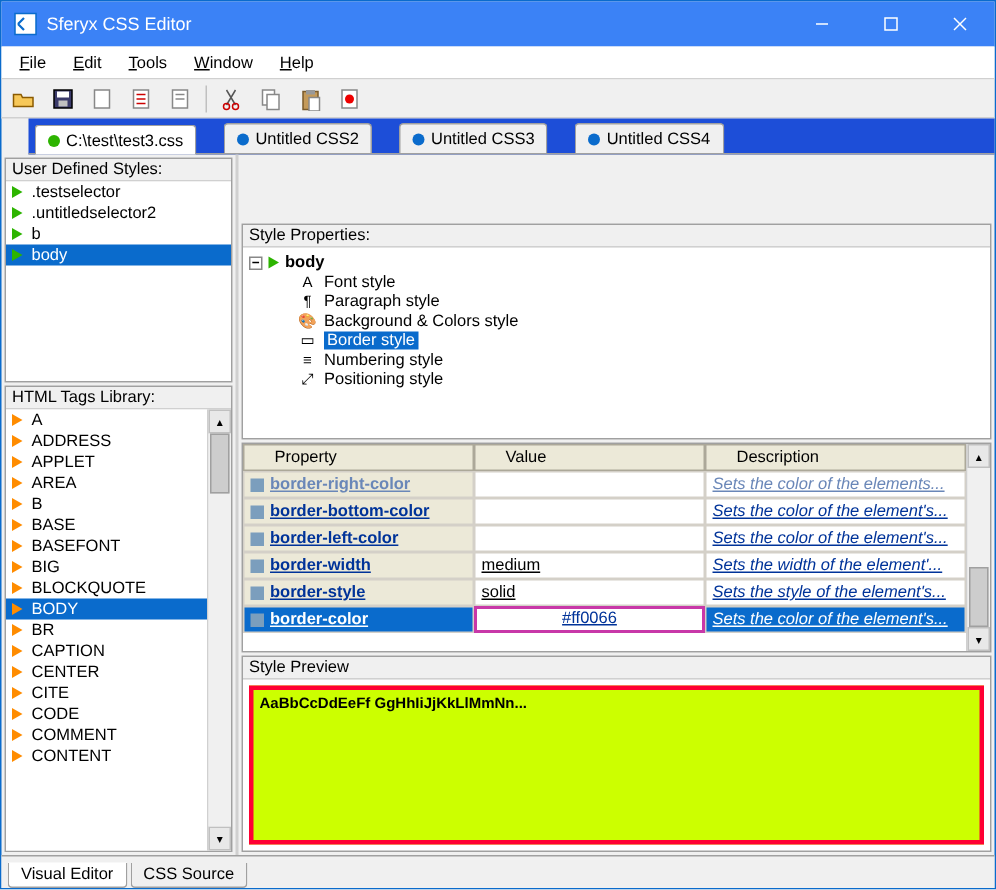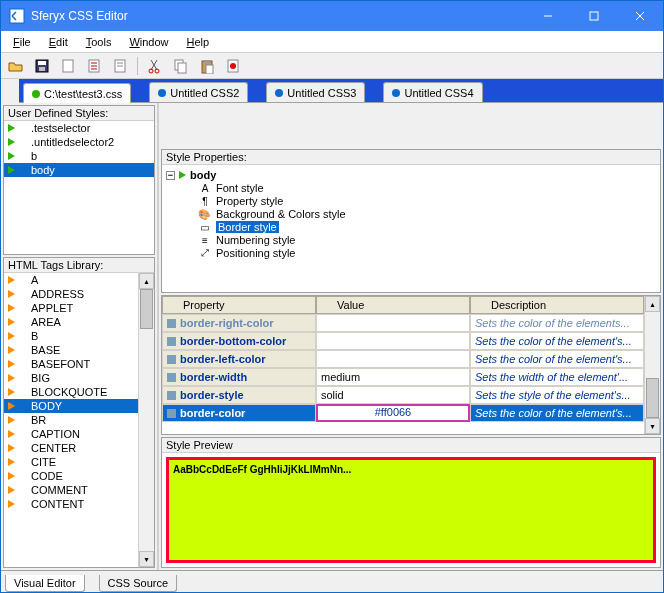--- a/index.html
+++ b/index.html
@@ -20,52 +20,52 @@
 .doctabs .tab { height: 20px; padding: 2px 8px; background:#f0f0f0; border:1px solid #a0a0a0; border-bottom:none; display:flex; align-items:center; gap:4px; border-radius: 3px 3px 0 0;}
 .doctabs .tab.active { background:#fff; position:relative; top:1px; }
 .doctabs .tab .dot { width:8px; height:8px; border-radius:50%; }
 .main { flex:1; display:flex; min-height:0; }
 .leftcol { width: 158px; display:flex; flex-direction:column; border-right:2px solid #d0d0d0; padding:2px; gap:2px;justify-content:center;}
 .panel { border:1px solid #a0a0a0; background:#fff; display:flex; flex-direction:column; min-height:0; }
 .panel-title { font-size:11px; padding:1px 4px; background:#f0f0f0; border-bottom:1px solid #d0d0d0; }
 .uds { flex: 0 0 150px; }
 .htl { flex:1; min-height:0; }
 .list { flex:1; overflow:auto; background:#fff; }
-.list .item { padding:1px 4px; display:flex; align-items:center; gap:16px; white-space:nowrap; }
+.list .item { padding:1px 4px; display:flex; align-items:center; gap:6px; white-space:nowrap; }
 .list .item.selected { background:#0a6bcc; color:#fff; }
 .tri { width:0; height:0; border-top:4px solid transparent; border-bottom:4px solid transparent; display:inline-block; }
 .tri.green { border-left:7px solid #2db400; }
 .tri.orange { border-left:7px solid #ff8c00; }
 .rightcol { flex:1; display:flex; flex-direction:column; padding:2px; gap:2px; min-width:0;}
 .sp-panel { flex:0 0 144px;margin-top:44px; }
 .tree { padding:4px; overflow:auto; flex:1; }
 .tree .trow { display:flex; align-items:center; gap:4px; padding:0 0 1px 0; white-space:nowrap; }
 .tree .trow.root { font-weight:bold; }
 .tree .trow.selected span.lbl { background:#0a6bcc; color:#fff; padding:0 2px;}
 .tree .indent { display:inline-block; width:28px; }
 .boxminus { width:9px; height:9px; border:1px solid #888; display:inline-flex; align-items:center; justify-content:center; font-size:9px; line-height:7px; background:#fff;}
 .props { flex:0 0 140px; display:flex; flex-direction:column; }
 .props-grid { flex:1; overflow:hidden; display:flex; }
 .pg-body { flex:1; overflow:auto; }
 .pg-head,.pg-row { display:grid; grid-template-columns: 154px 154px 1fr; }
 .pg-head div { background:#ece9d8; border:1px solid #aca899; padding:2px 20px; font-weight:normal; }
-.pg-row div { border:1px solid #d4d0c8; padding:2px 4px; background:#fff; white-space:nowrap; overflow:hidden; }
+.pg-row div { border:1px solid #d4d0c8; padding:2px 4px; background:#fff; white-space:nowrap; overflow:hidden;text-decoration:underline; }
 .pg-row .pname { background:#ece9d8; color:#003399; font-weight:bold; display:flex; align-items:center; gap:4px;}
 .pg-row .pname .psq { width:9px; height:9px; background:#7b9ebd; display:inline-block;}
 .pg-row .pdesc { font-style:italic; color:#003399; text-overflow:ellipsis;}
 .pg-row.sel .pname { background:#0a6bcc; color:#fff; }
 .pg-row.sel .pval { border:2px solid #c838a8; text-align:center; color:#003399; padding:0;}
 .pg-row.sel .pdesc { background:#0a6bcc; color:#fff; }
 .pg-row.cut { color:#999; }
 .pg-row.cut .pname { color:#6a87b8; }
 .pg-row.cut .pval { color:#888; }
 .pg-row.cut .pdesc { color:#6a87b8; }
 .preview-panel { flex:1; }
 .preview-box { flex:1; margin:4px; border:3px solid #ff0033; background:#ccff00; color:#000; font-weight:bold; padding:4px; font-size:10px; font-family: Arial; }
-.bottom-tabs { height:22px; border-top:1px solid #a0a0a0; display:flex; align-items:flex-end; padding:0 4px; gap:14px; background:#f0f0f0;}
+.bottom-tabs { height:22px; border-top:1px solid #a0a0a0; display:flex; align-items:flex-end; padding:0 4px; gap:2px; background:#f0f0f0;}
 .bottom-tabs .btab { padding:2px 8px; border:1px solid #a0a0a0; border-top:none; background:#f0f0f0; border-radius:0 0 3px 3px;}
 .bottom-tabs .btab.active { background:#fff; }
 .scrollbar-v { width:16px; background:#f0f0f0; border-left:1px solid #d0d0d0; display:flex; flex-direction:column; }
 .sb-btn { height:16px; background:#e8e8e8; border:1px solid #c0c0c0; display:flex; align-items:center; justify-content:center; font-size:8px;}
 .sb-track { flex:1; background:#f0f0f0; position:relative;}
 .sb-thumb { position:absolute; left:1px; right:1px; background:#cdcdcd; border:1px solid #a0a0a0;}
 svg { display:block; }
 </style>
 </head>
 <body>
@@ -306,21 +306,21 @@
           </div>
           <div id="sp-children">
               <div class="trow">
                 <span class="indent"></span>
                 <span style="width:14px;text-align:center;font-size:10px">A</span>
                 <span class="lbl">Font style</span>
               </div>
               <div class="trow">
                 <span class="indent"></span>
                 <span style="width:14px;text-align:center;font-size:10px">¶</span>
-                <span class="lbl">Property style</span>
+                <span class="lbl">Paragraph style</span>
               </div>
               <div class="trow">
                 <span class="indent"></span>
                 <span style="width:14px;text-align:center;font-size:10px">🎨</span>
                 <span class="lbl">Background &amp; Colors style</span>
               </div>
               <div class="trow selected">
                 <span class="indent"></span>
                 <span style="width:14px;text-align:center;font-size:10px">▭</span>
                 <span class="lbl">Border style</span>

